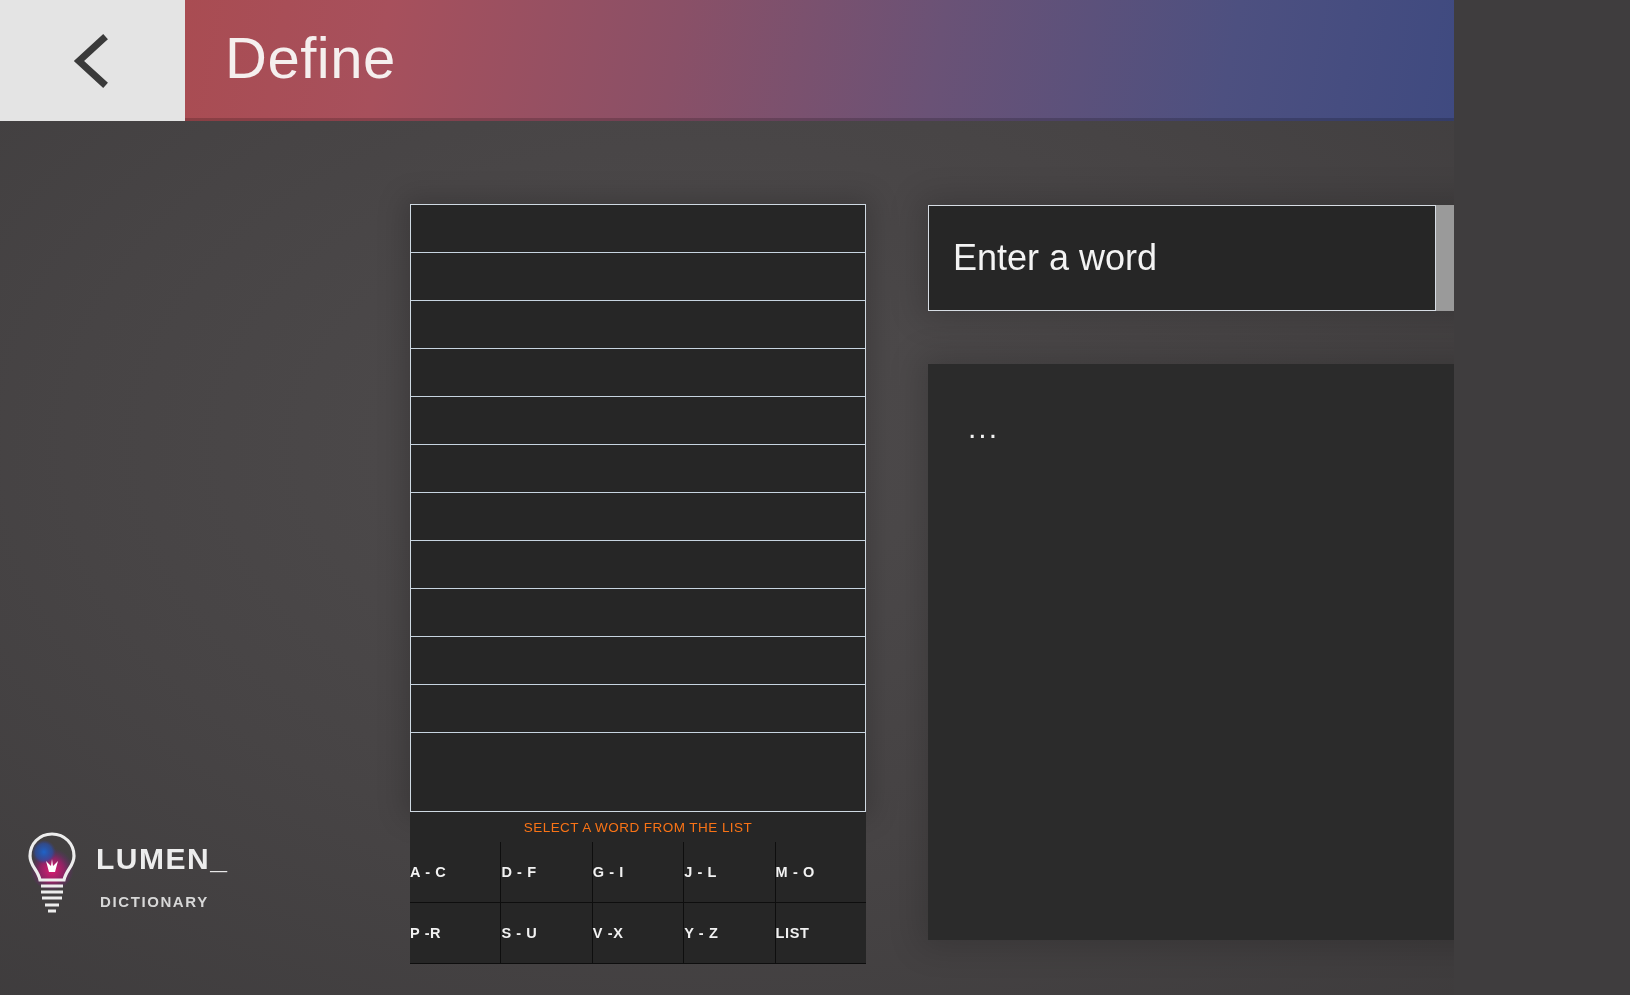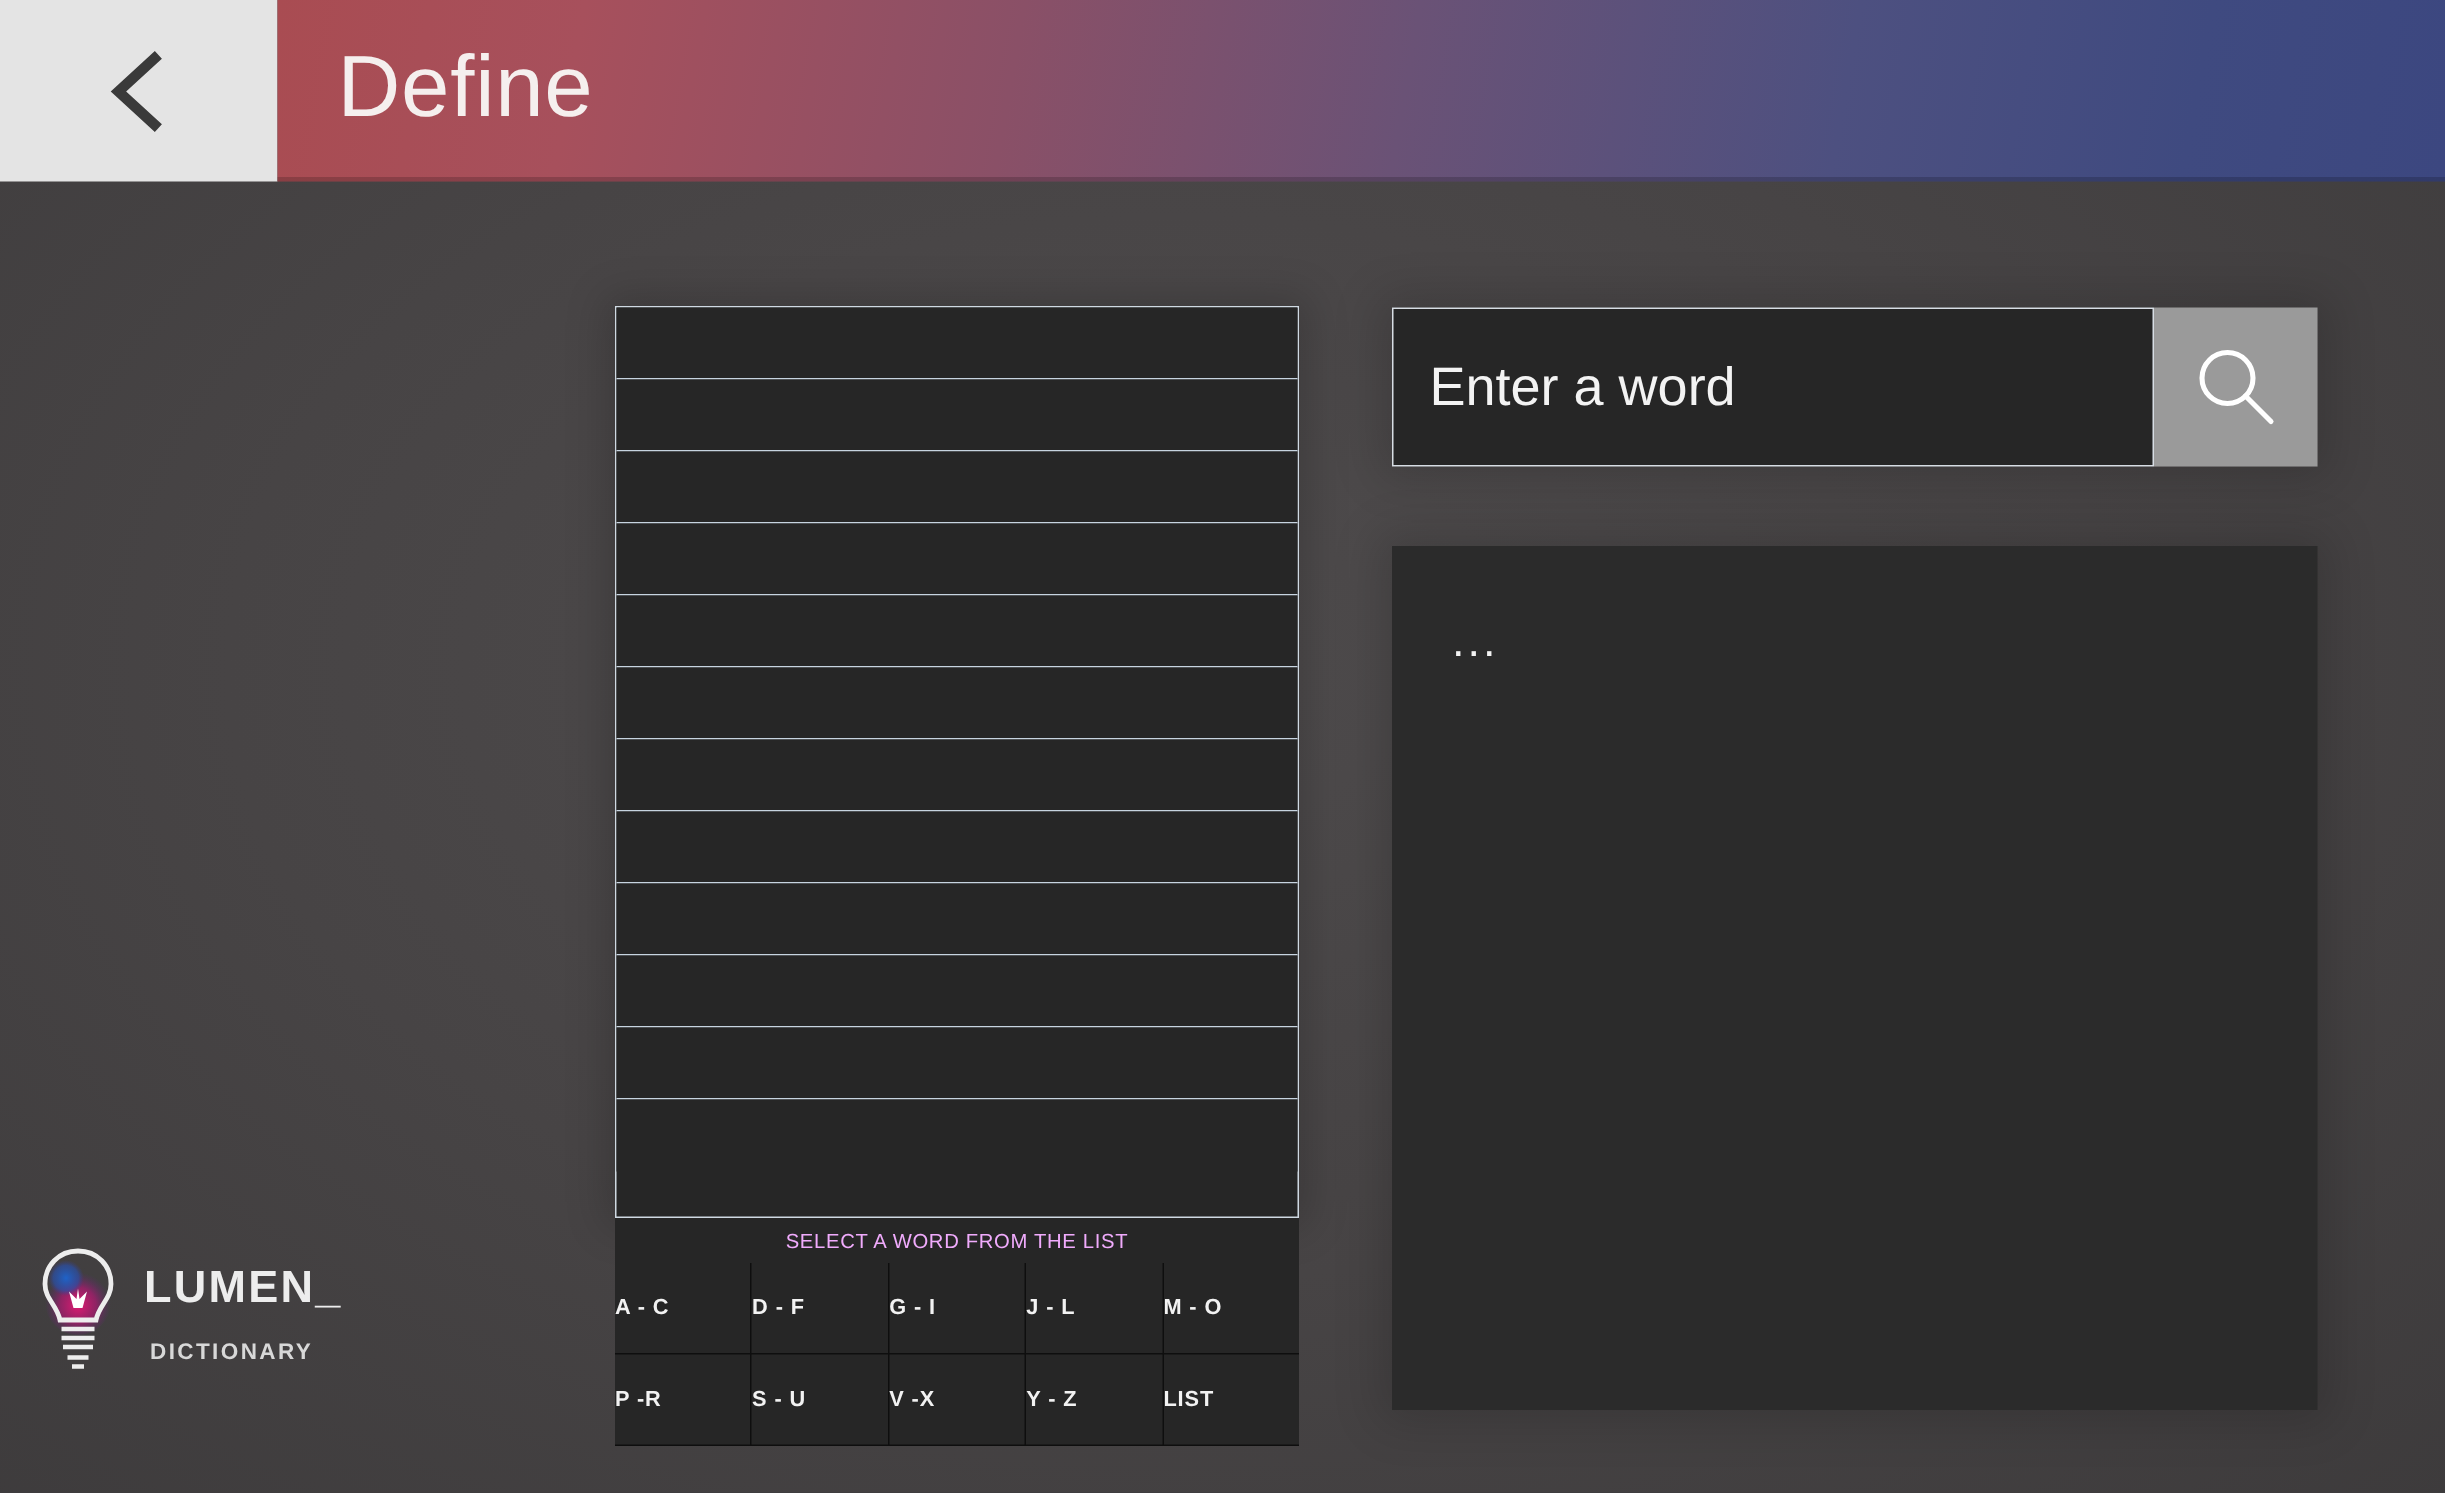--- a/index.html
+++ b/index.html
@@ -5,21 +5,21 @@
   * { margin:0; padding:0; box-sizing:border-box; }
   html, body {
     width:1630px; height:995px;
     overflow:hidden;
     background:#3f3d3e;
     font-family:"Liberation Sans", sans-serif;
   }
 
   #app {
     position:relative;
-    width:1630px; height:995px;
+    width:1454px; height:995px;
     background:
       radial-gradient(ellipse 1400px 900px at 48% 45%, #4f4c4d 0%, #474445 45%, #3a3839 100%);
     overflow:hidden;
   }
 
   
   .header {
     position:absolute; left:0; top:0;
     width:1630px; height:121px;
     display:flex; align-items:stretch;
@@ -71,21 +71,21 @@
 
   
   .list-hint {
     position:absolute;
     left:410px; top:812px;
     width:456px; height:30px;
     background:#262626;
     display:flex; align-items:center; justify-content:center;
   }
   .list-hint span {
-    color:#f0abfc;
+    color:#f97316;
     font-size:13.5px;
     letter-spacing:0.45px;
   }
   .keypad {
     position:absolute;
     left:410px; top:818px;
     width:456px; height:122px;
     display:grid;
     grid-template-columns:repeat(5, 1fr);
     grid-template-rows:repeat(2, 60px);

